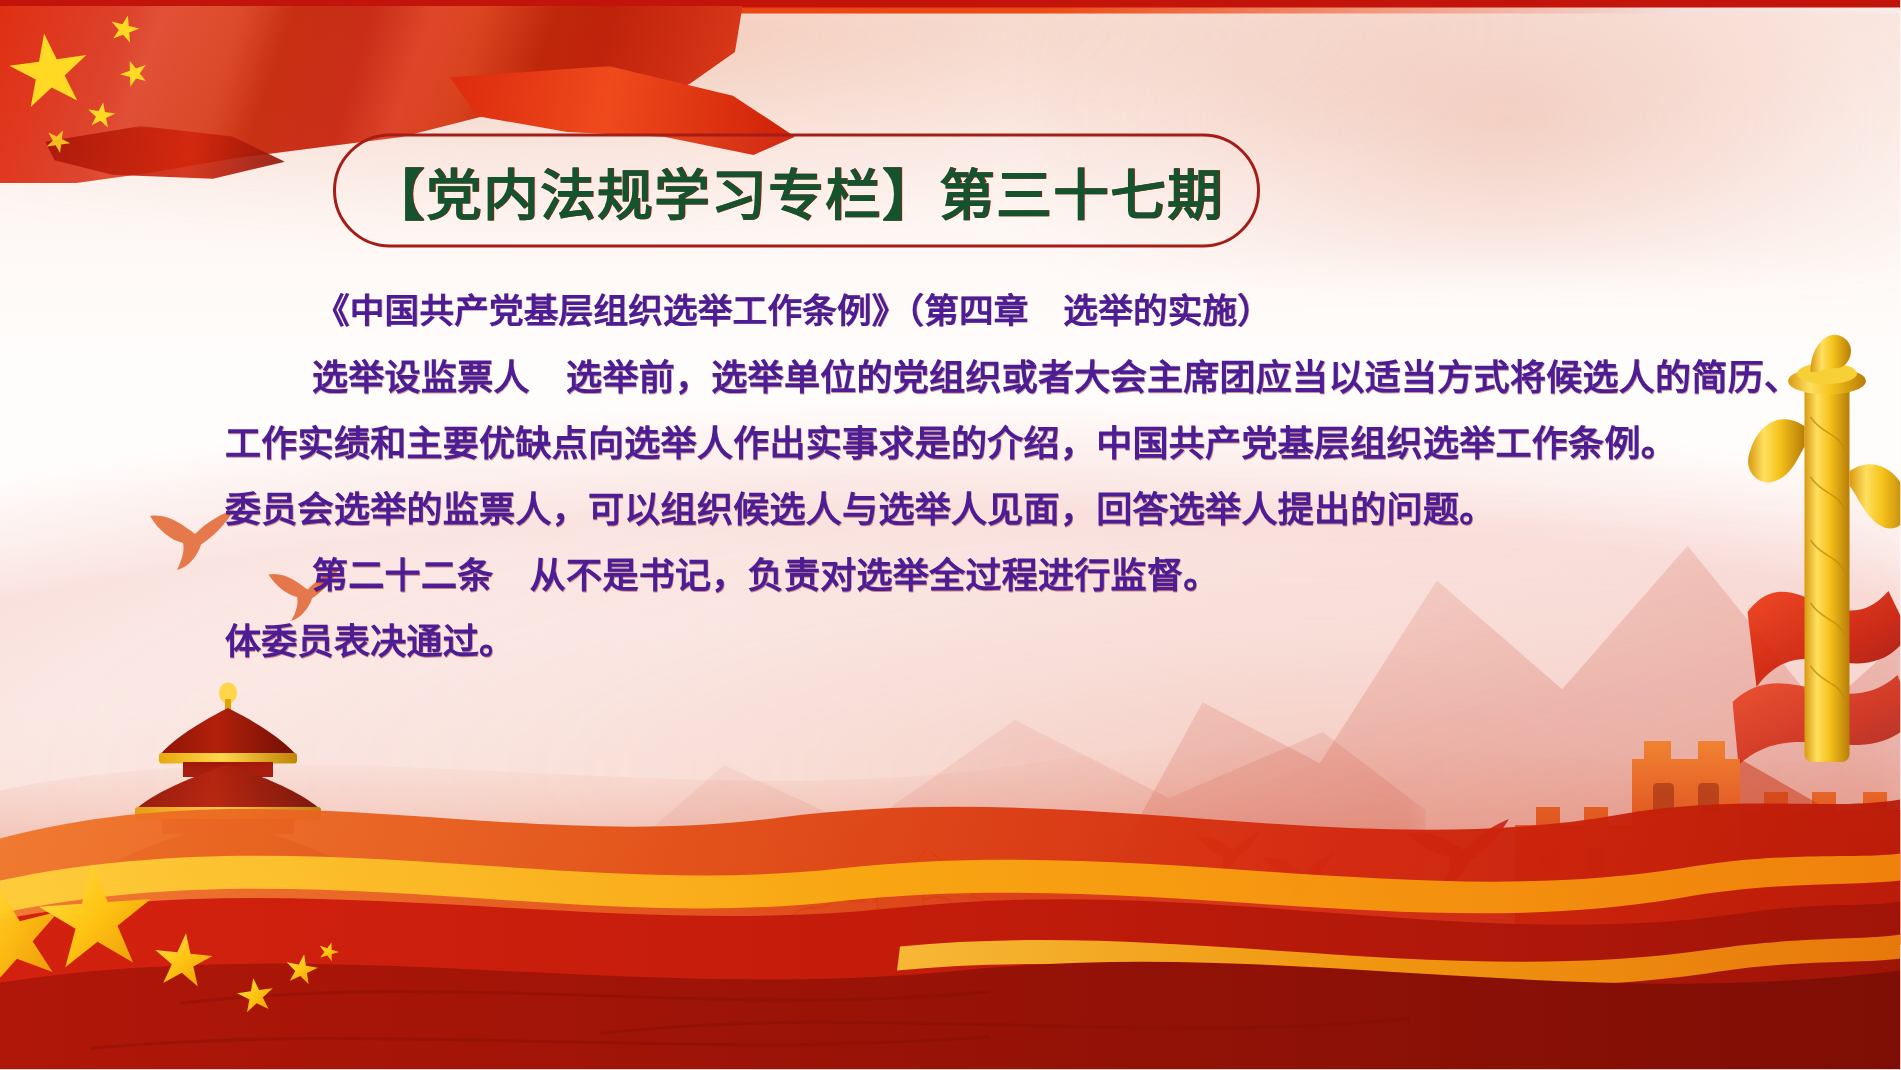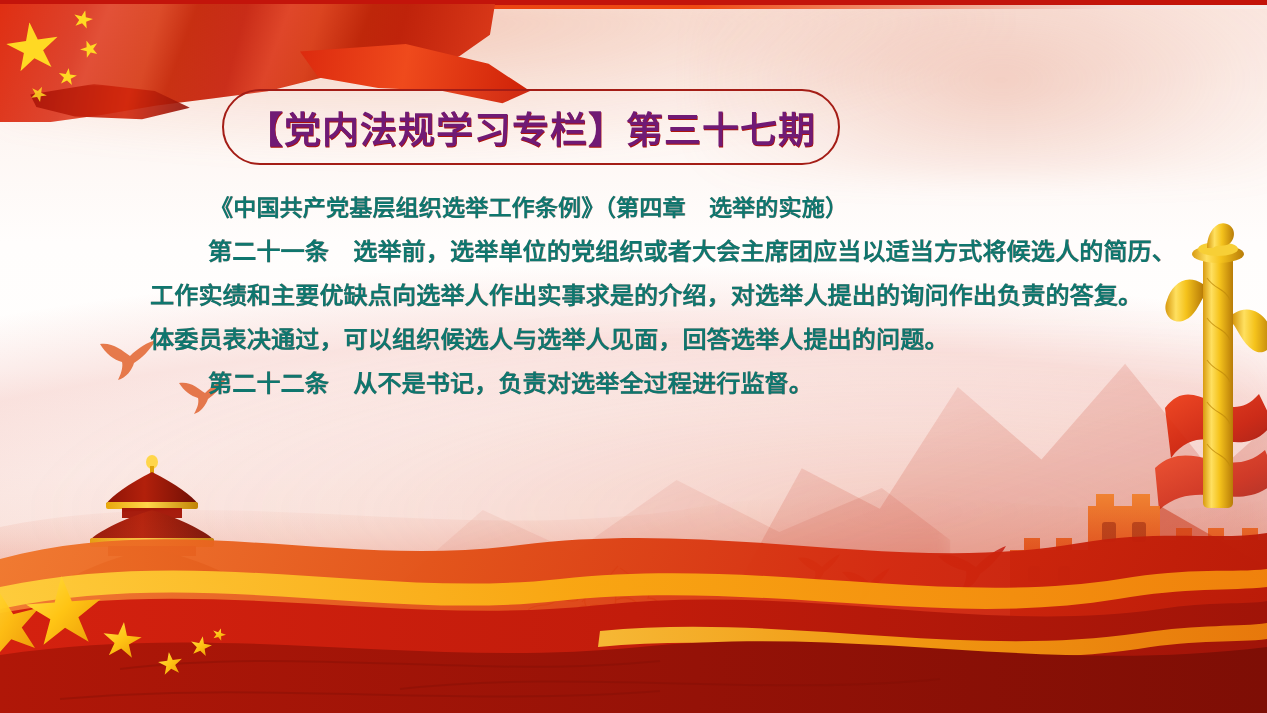--- a/index.html
+++ b/index.html
@@ -91,29 +91,29 @@
   
   .title-oval{
     position:absolute;left:222px;top:89px;width:618px;height:76px;
     border:2.5px solid #a41d16;border-radius:40px;box-sizing:border-box;
     background:rgba(255,255,255,0.04);
   }
   .title-text{
     position:absolute;left:222px;top:89px;width:618px;height:76px;
     display:flex;align-items:center;justify-content:center;
     font-size:37px;font-weight:bold;letter-spacing:1px;
-    color:#701a75;
+    color:#14532d;
     text-shadow:0.5px 0.5px 0 #ae140b;
     white-space:nowrap;
   }
 
   
   .body-wrap{position:absolute;left:150px;top:186px;width:1010px;}
   .doc-line{
-    color:#0f766e;font-weight:bold;
+    color:#4c1d95;font-weight:bold;
     font-size:24px;line-height:44px;
     white-space:nowrap;
     text-shadow:0.4px 0.4px 0 rgba(150,16,10,.45);
     letter-spacing:0.2px;
   }
   .doc-line.heading{padding-left:60px;font-size:23px;}
   .doc-line.indent{padding-left:58px;}
 
   
   .dove{position:absolute;}
@@ -382,20 +382,21 @@
   <div class="bstar bs3"></div>
   <div class="bstar bs4"></div>
   <div class="bstar bs5"></div>
 
   <div class="title-oval"></div>
   <div class="title-text">【党内法规学习专栏】第三十七期</div>
 
   <div class="body-wrap">
     <div class="doc-line heading">《中国共产党基层组织选举工作条例》（第四章　选举的实施）</div>
     <div id="lines">
-        <div class="doc-line indent">第二十一条　选举前，选举单位的党组织或者大会主席团应当以适当方式将候选人的简历、</div>
-        <div class="doc-line">工作实绩和主要优缺点向选举人作出实事求是的介绍，对选举人提出的询问作出负责的答复。</div>
-        <div class="doc-line">体委员表决通过，可以组织候选人与选举人见面，回答选举人提出的问题。</div>
+        <div class="doc-line indent">选举设监票人　选举前，选举单位的党组织或者大会主席团应当以适当方式将候选人的简历、</div>
+        <div class="doc-line">工作实绩和主要优缺点向选举人作出实事求是的介绍，中国共产党基层组织选举工作条例。</div>
+        <div class="doc-line">委员会选举的监票人，可以组织候选人与选举人见面，回答选举人提出的问题。</div>
         <div class="doc-line indent">第二十二条　从不是书记，负责对选举全过程进行监督。</div>
+        <div class="doc-line">体委员表决通过。</div>
       </div>
   </div>
 
 </div>
 
 </body></html>

